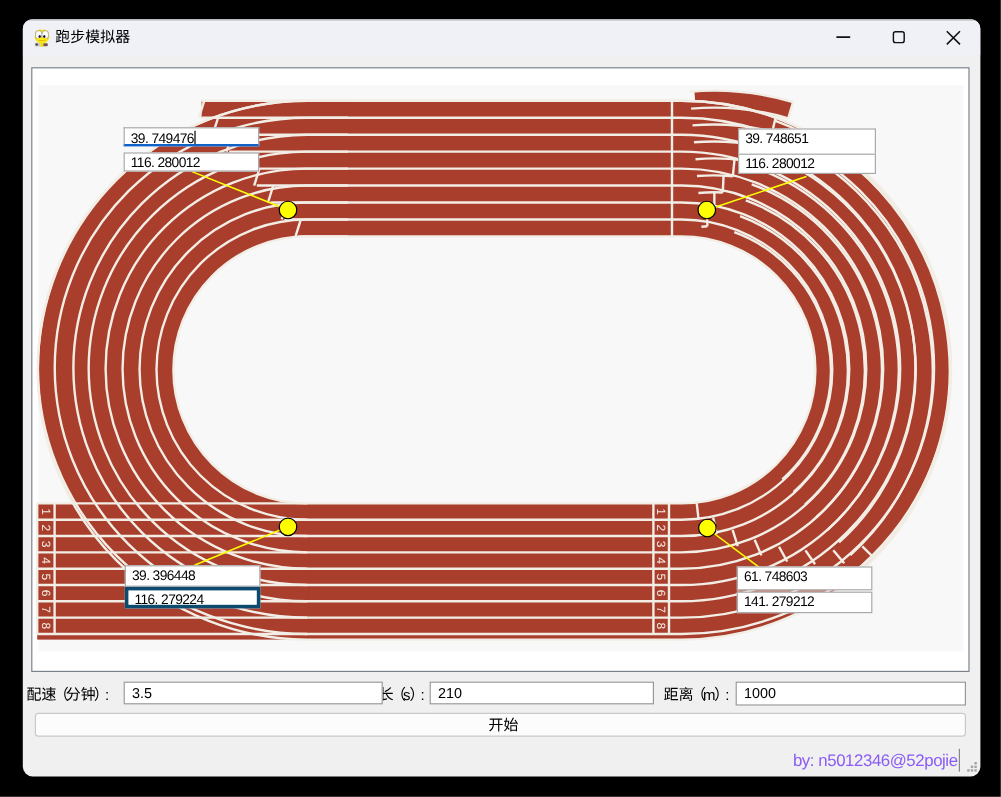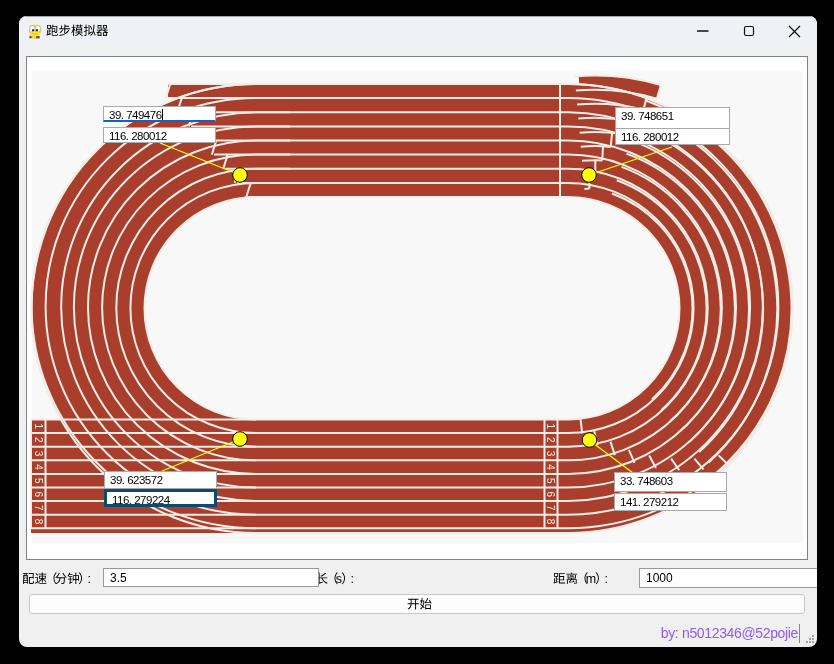--- a/index.html
+++ b/index.html
@@ -196,27 +196,28 @@
 <circle cx="240" cy="175" r="7.3" fill="#ffff00" stroke="#000" stroke-width="1"></circle>
 <circle cx="589" cy="175" r="7.3" fill="#ffff00" stroke="#000" stroke-width="1"></circle>
 <circle cx="240" cy="439" r="7.3" fill="#ffff00" stroke="#000" stroke-width="1"></circle>
 <circle cx="589.5" cy="440" r="7.3" fill="#ffff00" stroke="#000" stroke-width="1"></circle>
   </svg>
  </div>
  <div style="position:absolute;left:84px;top:90px;width:113px;background:#fff;border:1px solid #a9a9a9;border-bottom:2px solid #0f62c8;height:16px;box-sizing:border-box;font:11.5px 'Liberation Sans',sans-serif;letter-spacing:-0.5px;color:#000;padding:2px 0 0 5px;white-space:nowrap">39. 749476<span style="display:inline-block;width:1px;height:11px;background:#000;vertical-align:-1px"></span></div>
 <div style="position:absolute;left:84px;top:111px;width:113px;background:#fff;border:1px solid #a9a9a9;height:16px;box-sizing:border-box;font:11.5px 'Liberation Sans',sans-serif;letter-spacing:-0.5px;color:#000;padding:2px 0 0 5px;white-space:nowrap">116. 280012</div>
 <div style="position:absolute;left:596px;top:91px;width:115px;background:#fff;border:1px solid #a9a9a9;height:32px;box-sizing:border-box;font:11.5px 'Liberation Sans',sans-serif;letter-spacing:-0.5px;color:#000;padding:2px 0 0 5px;white-space:nowrap">39. 748651</div>
 <div style="position:absolute;left:596px;top:112px;width:115px;background:#fff;border:1px solid #a9a9a9;height:17px;box-sizing:border-box;font:11.5px 'Liberation Sans',sans-serif;letter-spacing:-0.5px;color:#000;padding:2px 0 0 5px;white-space:nowrap">116. 280012</div>
-<div style="position:absolute;left:85px;top:455px;width:113px;background:#fff;border:1px solid #a9a9a9;height:18px;box-sizing:border-box;font:11.5px 'Liberation Sans',sans-serif;letter-spacing:-0.5px;color:#000;padding:2px 0 0 5px;white-space:nowrap">39. 623572</div>
+<div style="position:absolute;left:85px;top:455px;width:113px;background:#fff;border:1px solid #a9a9a9;height:18px;box-sizing:border-box;font:11.5px 'Liberation Sans',sans-serif;letter-spacing:-0.5px;color:#000;padding:2px 0 0 5px;white-space:nowrap">39. 396448</div>
 <div style="position:absolute;left:85px;top:473px;width:113px;background:#fff;border:3px solid #0c4a6e;height:18px;box-sizing:border-box;font:11.5px 'Liberation Sans',sans-serif;letter-spacing:-0.5px;color:#000;padding:2px 0 0 5px;white-space:nowrap">116. 279224</div>
-<div style="position:absolute;left:595px;top:456px;width:113px;background:#fff;border:1px solid #a9a9a9;height:20px;box-sizing:border-box;font:11.5px 'Liberation Sans',sans-serif;letter-spacing:-0.5px;color:#000;padding:2px 0 0 5px;white-space:nowrap">33. 748603</div>
+<div style="position:absolute;left:595px;top:456px;width:113px;background:#fff;border:1px solid #a9a9a9;height:20px;box-sizing:border-box;font:11.5px 'Liberation Sans',sans-serif;letter-spacing:-0.5px;color:#000;padding:2px 0 0 5px;white-space:nowrap">61. 748603</div>
 <div style="position:absolute;left:595px;top:477px;width:113px;background:#fff;border:1px solid #a9a9a9;height:18px;box-sizing:border-box;font:11.5px 'Liberation Sans',sans-serif;letter-spacing:-0.5px;color:#000;padding:2px 0 0 5px;white-space:nowrap">141. 279212</div>
 
  <div style="position:absolute;left:84px;top:552px;width:216px;height:19px;background:#fff;border:1px solid #999;font:12px 'Liberation Sans',sans-serif;padding:2px 0 0 6px">3.5</div>
- <div style="position:absolute;left:620px;top:552px;width:192px;height:19px;background:#fff;border:1px solid #999;font:12px 'Liberation Sans',sans-serif;padding:2px 0 16px 6px">1000</div>
+ <div style="position:absolute;left:339px;top:552px;width:187px;height:19px;background:#fff;border:1px solid #999;font:12px 'Liberation Sans',sans-serif;padding:2px 0 0 6px">210</div>
+ <div style="position:absolute;left:594px;top:552px;width:192px;height:19px;background:#fff;border:1px solid #999;font:12px 'Liberation Sans',sans-serif;padding:2px 0 16px 6px">1000</div>
 
  <div style="position:absolute;left:10px;top:578px;width:776px;height:20px;background:#fcfcfc;border:1px solid #c9c9c9;border-radius:3px"></div>
  <svg width="797" height="630" viewBox="19 16 797 630" style="position:absolute;left:0;top:0;pointer-events:none">
       <use href="#g5f00" transform="translate(407.0,608.5) scale(0.01250,-0.01250)" fill="#000"></use>
       <use href="#g59cb" transform="translate(419.5,608.5) scale(0.01250,-0.01250)" fill="#000"></use>
     </svg>
 
  <div style="position:absolute;right:19px;top:609px;font:14px 'Liberation Sans',sans-serif;color:#8b5cf6;letter-spacing:-0.35px">by: n5012346@52pojie</div>
  <div style="position:absolute;left:780px;top:608px;width:1px;height:19px;background:#888"></div>
  <svg width="16" height="16" style="position:absolute;left:783px;top:614px">

